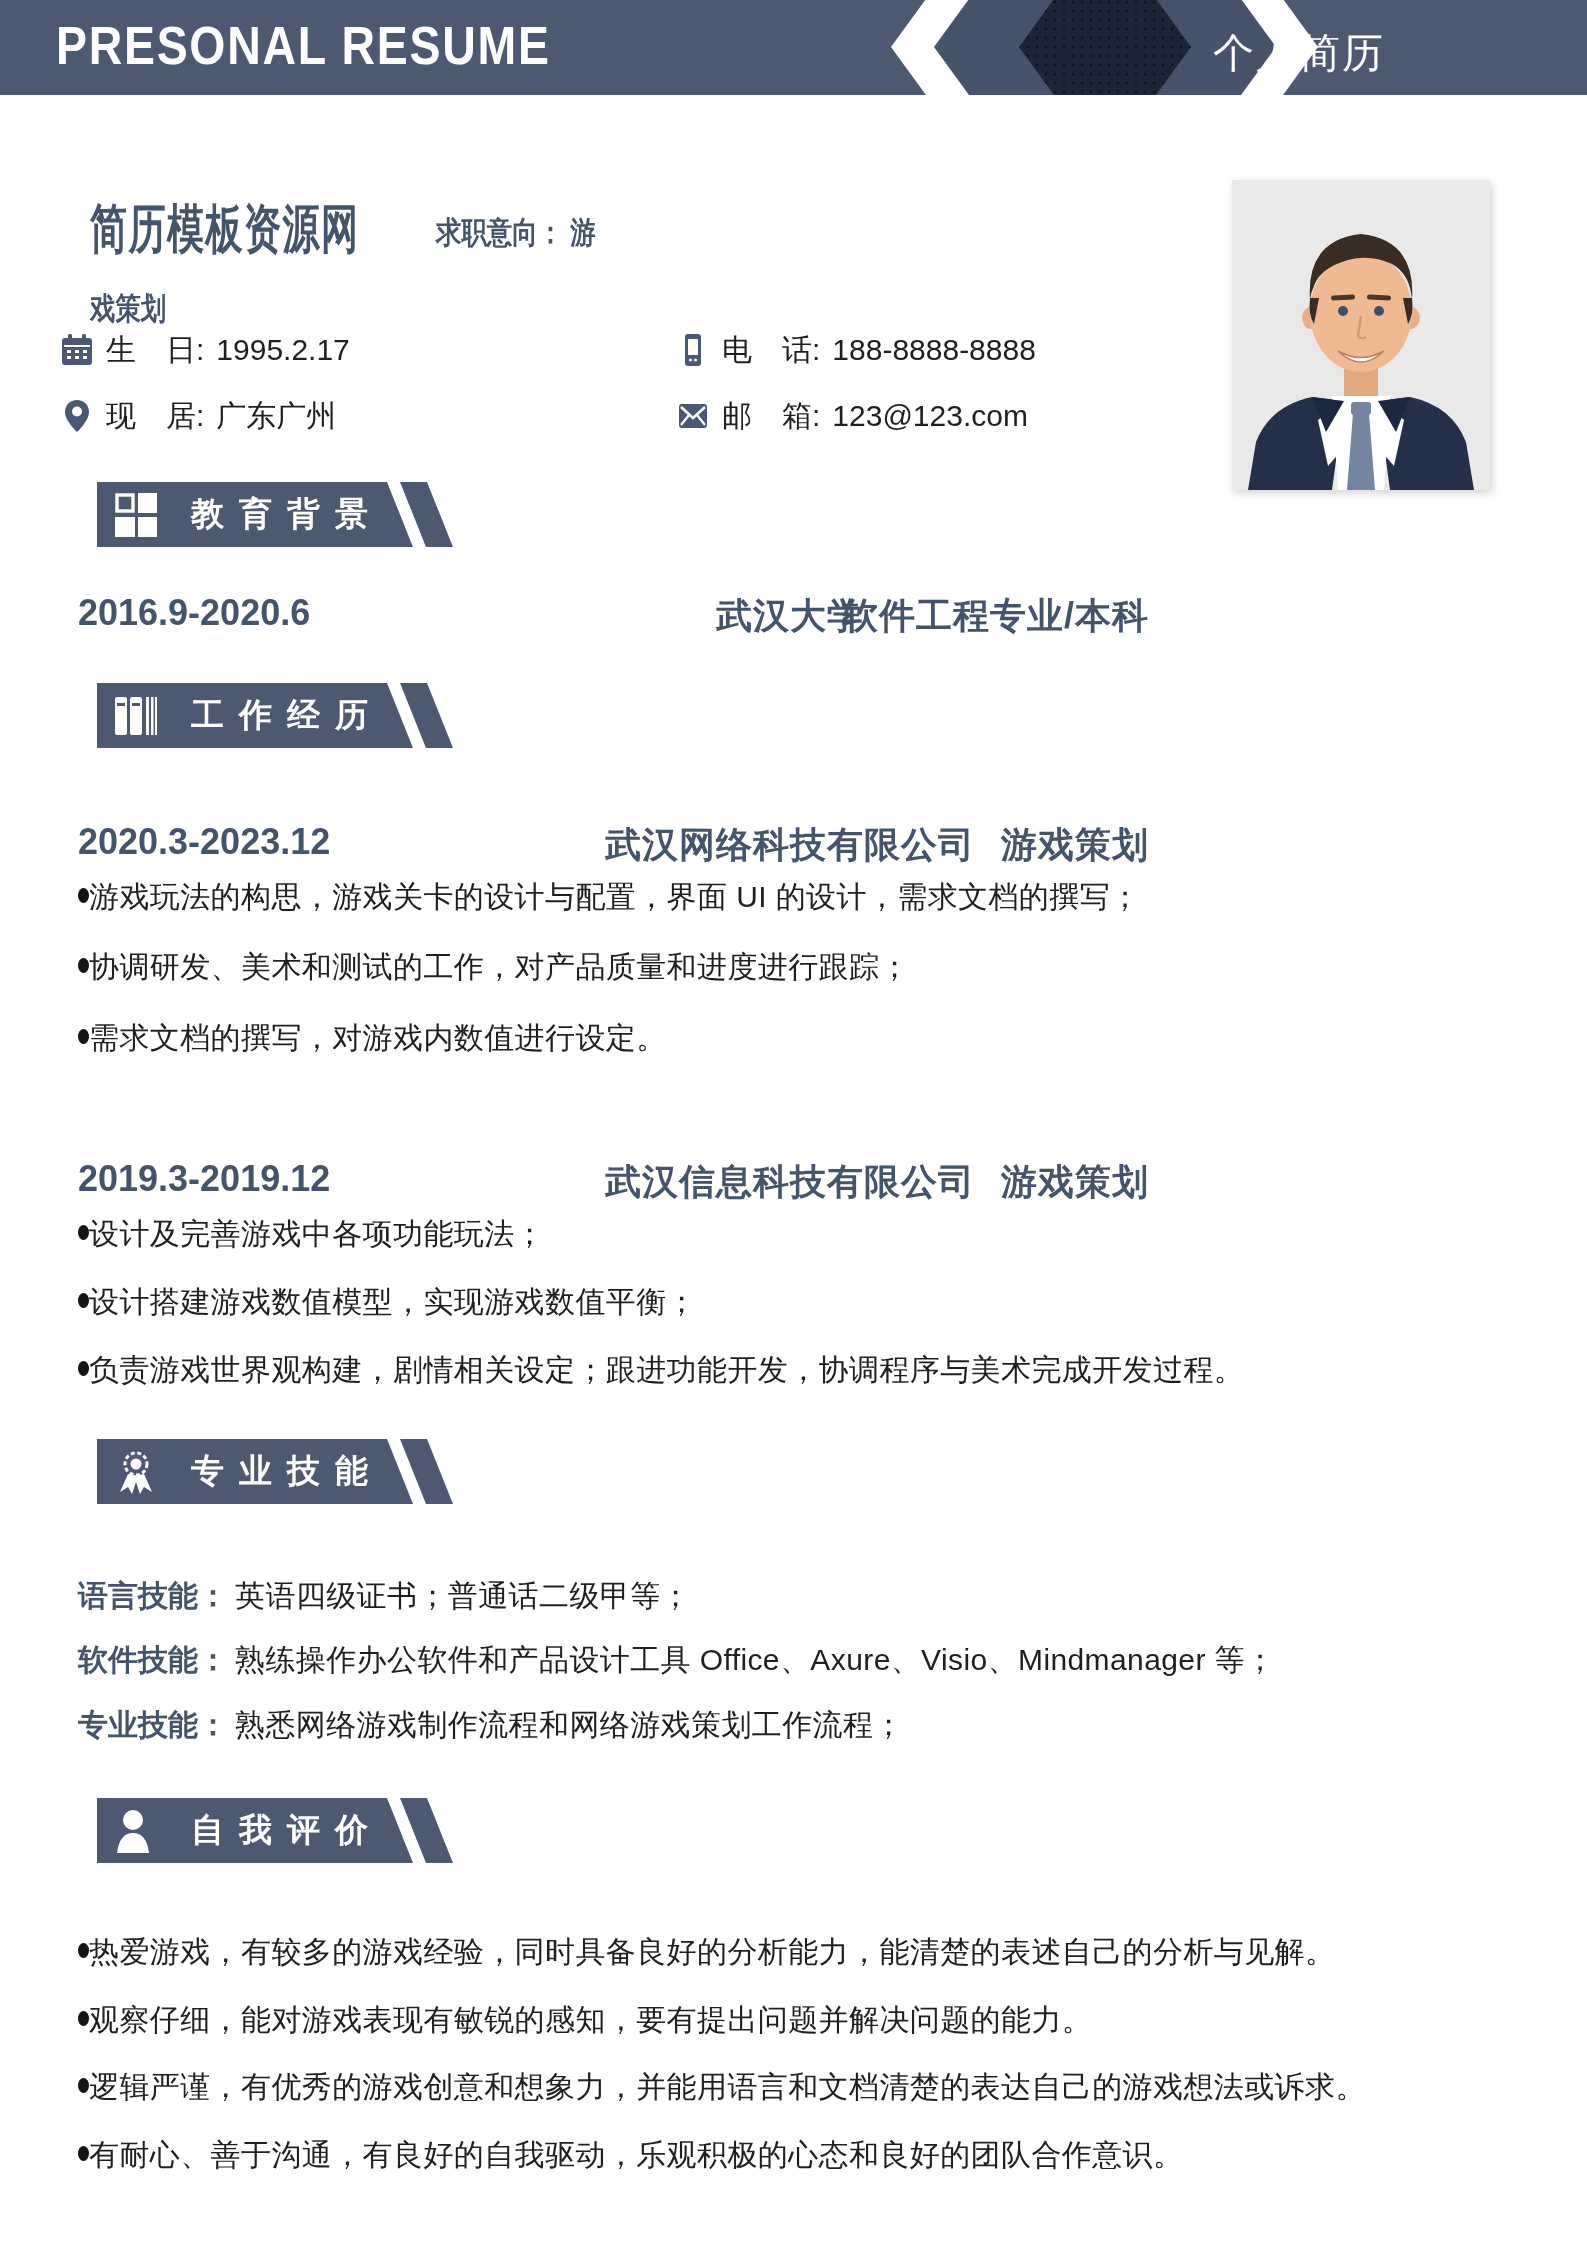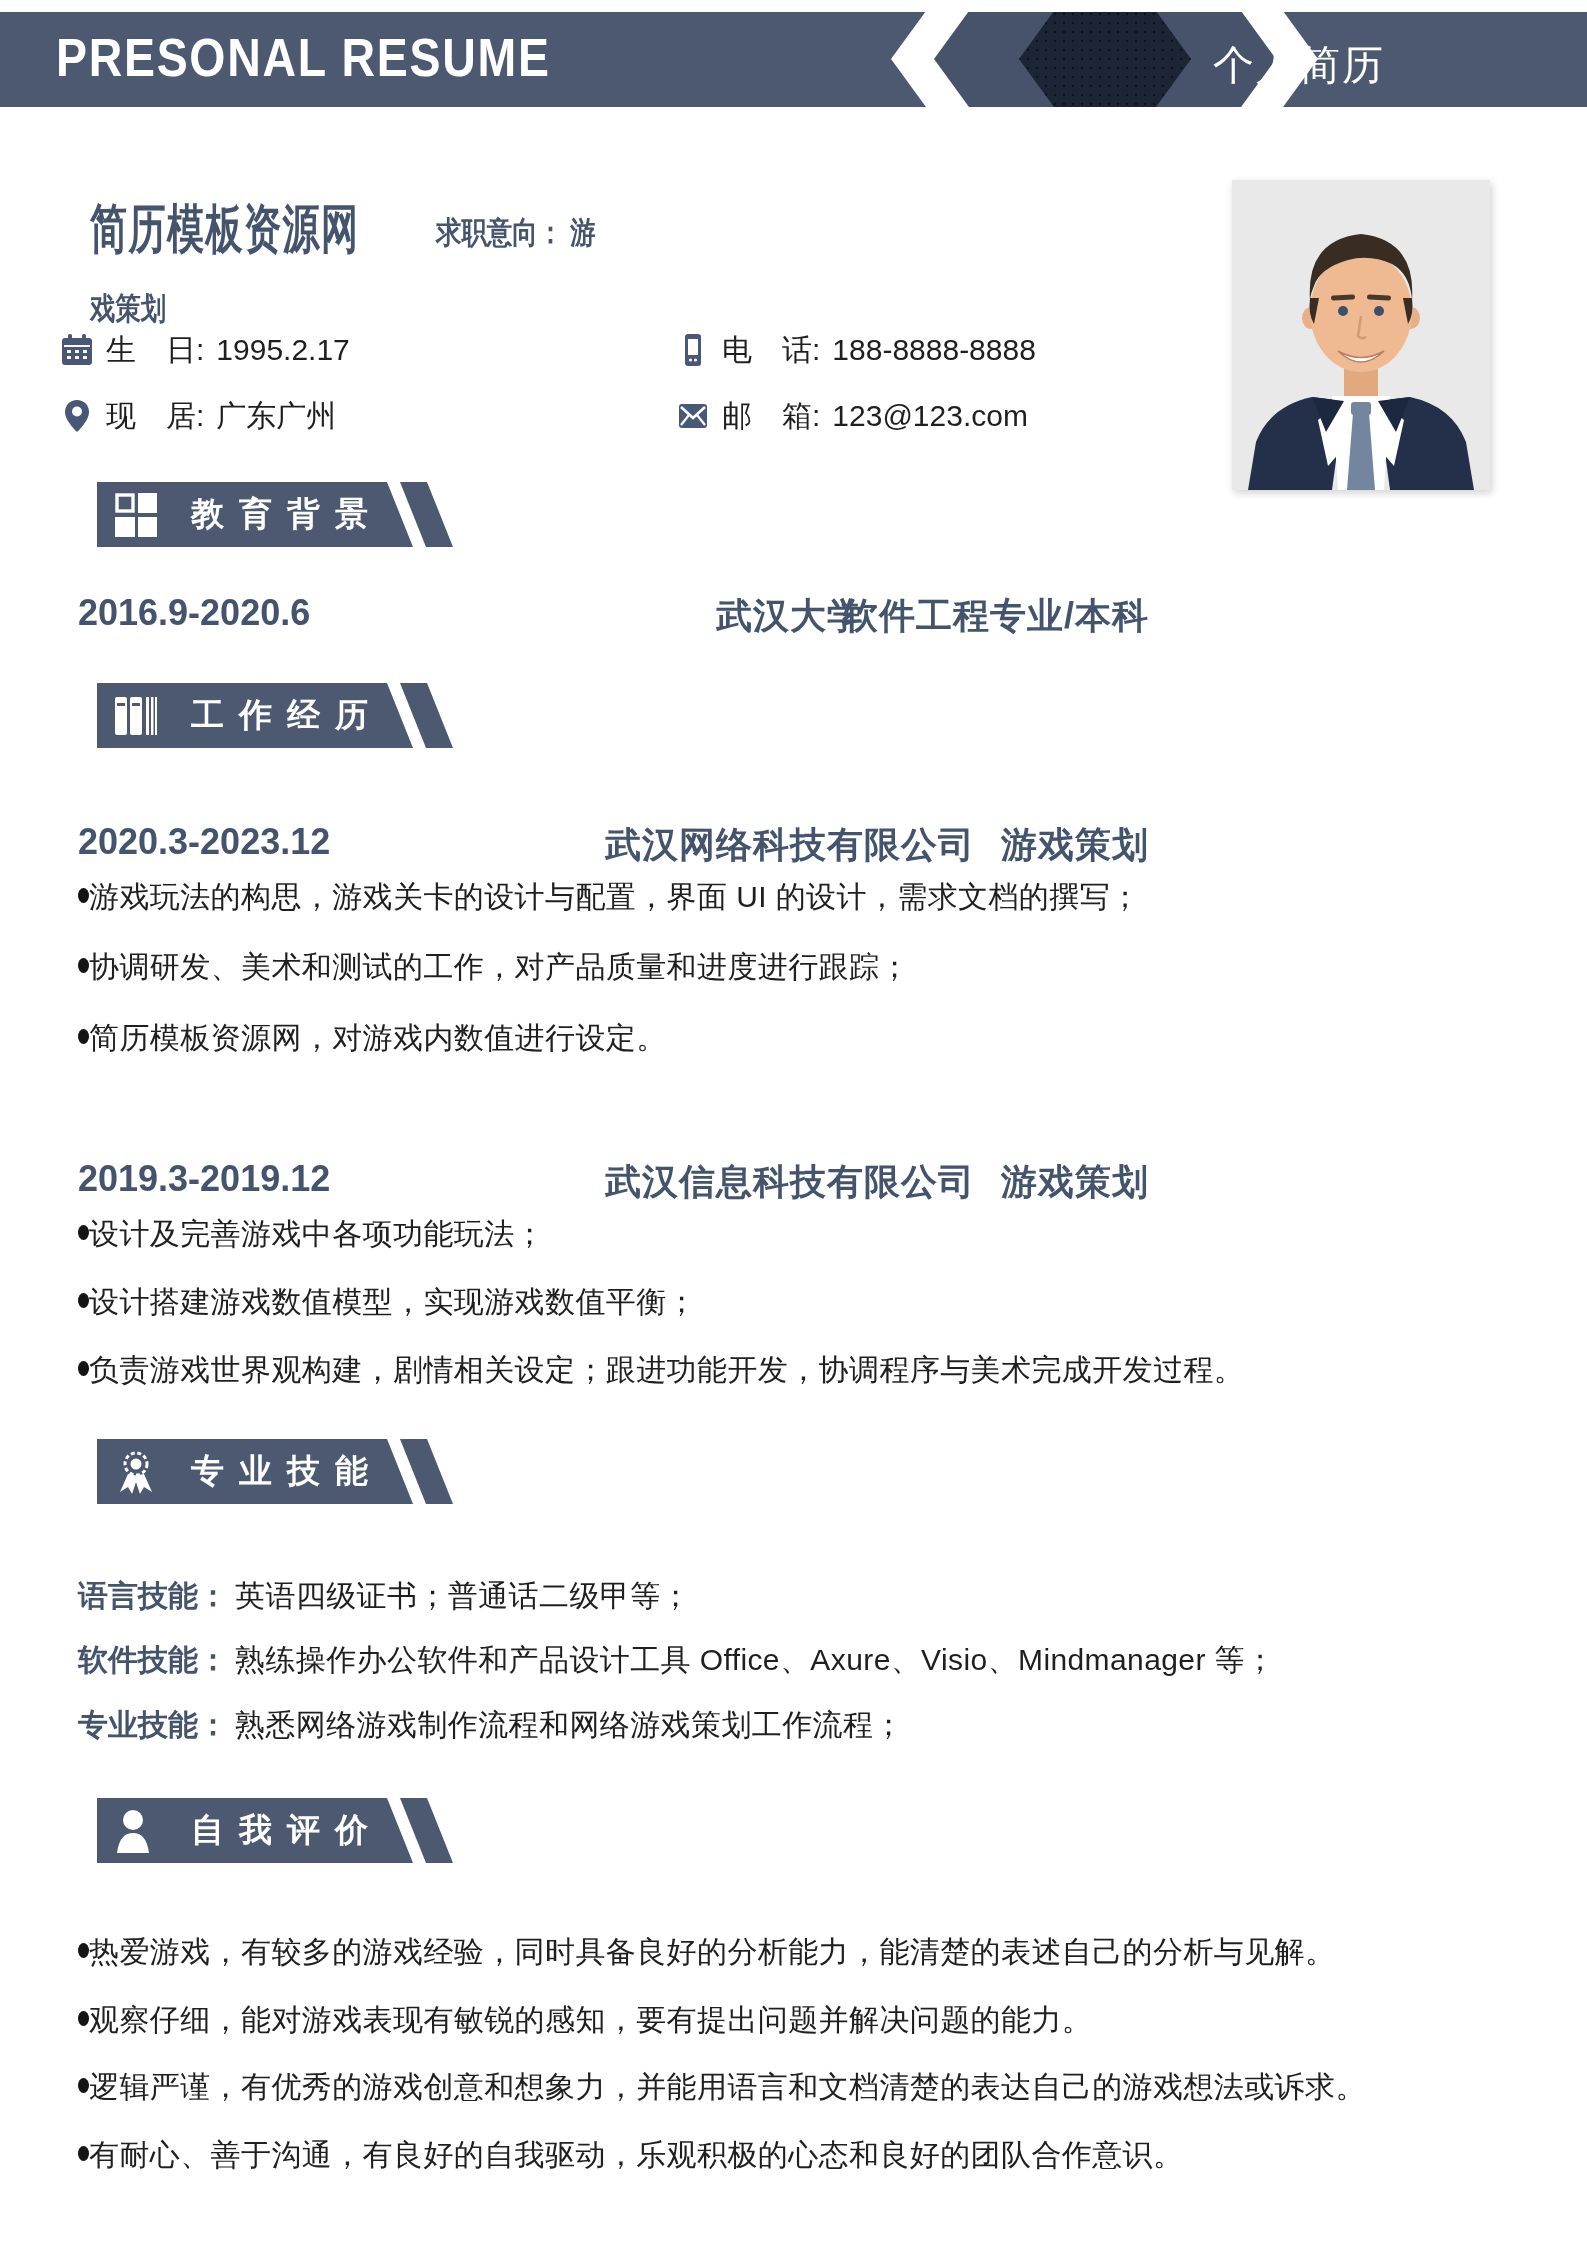--- a/index.html
+++ b/index.html
@@ -10,21 +10,21 @@
     --diamond-dark:#1b2535;
     --photo-bg:#e9e9e9;
   }
   *{margin:0;padding:0;box-sizing:border-box}
   html,body{background:#888}
   body{font-family:"Liberation Sans","DejaVu Sans",sans-serif}
   .page{position:relative;width:1587px;height:2245px;background:#fff;margin:0 auto;overflow:hidden}
   .abs{position:absolute}
 
   
-  .topbar{left:0;top:12px;width:1587px;height:109px}
+  .topbar{left:0;top:0;width:1587px;height:109px}
   .topbar svg{position:absolute;left:0;top:0}
   .title-en{position:absolute;left:56px;top:14px;color:#fff;font-size:54px;font-weight:700;
             letter-spacing:2px;white-space:nowrap;transform:scaleX(.86);transform-origin:0 0}
   .title-zh{position:absolute;left:1213px;top:26px;color:#fff;font-size:41px;font-weight:400;
             letter-spacing:2px;white-space:nowrap}
 
   
   .cand-name{left:90px;top:194px;font-size:53px;font-weight:700;color:var(--accent);
              white-space:nowrap;transform:scaleX(.70);transform-origin:0 0;letter-spacing:2px}
   .intent{font-size:31px;font-weight:700;color:var(--accent);white-space:nowrap;
@@ -217,21 +217,21 @@
   <div class="abs bullet" style="top:878px">
     <span class="dot"></span>
     <span class="btxt">游戏玩法的构思，游戏关卡的设计与配置，界面 UI 的设计，需求文档的撰写；</span>
   </div>
   <div class="abs bullet" style="top:948px">
     <span class="dot"></span>
     <span class="btxt">协调研发、美术和测试的工作，对产品质量和进度进行跟踪；</span>
   </div>
   <div class="abs bullet" style="top:1019px">
     <span class="dot"></span>
-    <span class="btxt">简历模板资源网，对游戏内数值进行设定。</span>
+    <span class="btxt">需求文档的撰写，对游戏内数值进行设定。</span>
   </div>
 
   <div class="abs hrow" style="top:1158px">
     <span class="hdate">2019.3-2019.12</span>
     <span class="hmid">武汉信息科技有限公司</span>
     <span class="hright">游戏策划</span>
   </div>
   <div class="abs bullet" style="top:1215px">
     <span class="dot"></span>
     <span class="btxt">设计及完善游戏中各项功能玩法；</span>

